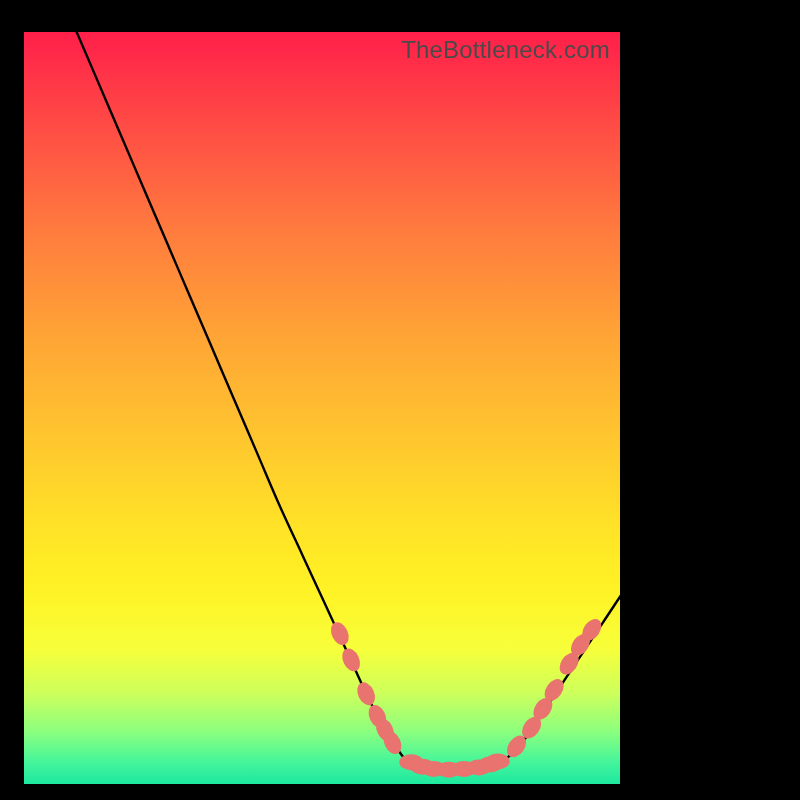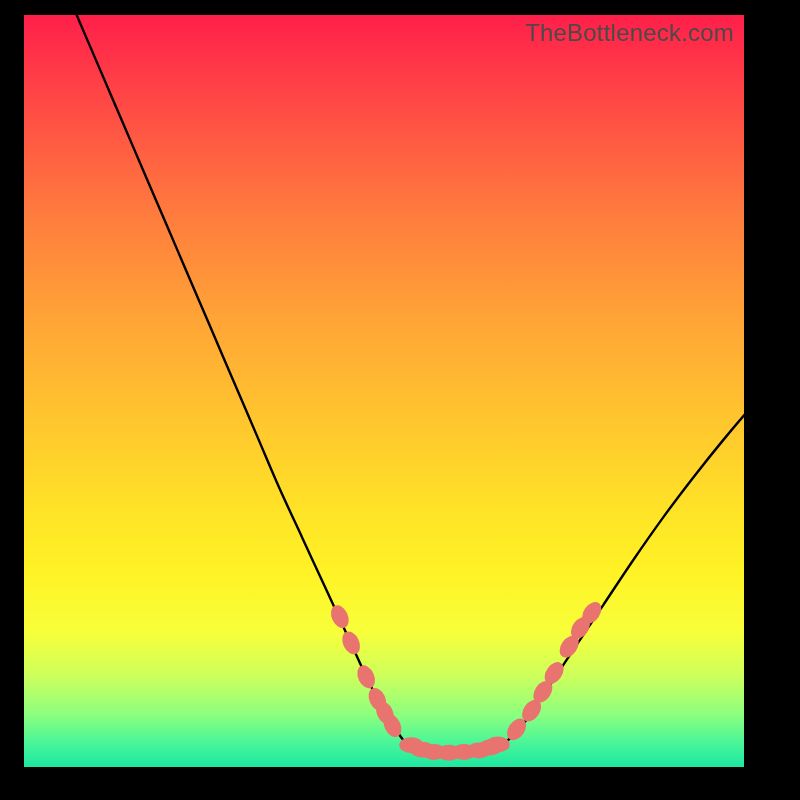--- a/index.html
+++ b/index.html
@@ -7,22 +7,22 @@
     padding: 0;
     width: 800px;
     height: 800px;
     background: #000;
     overflow: hidden;
     font-family: Arial, Helvetica, sans-serif;
   }
   .frame {
     position: absolute;
     left: 24px;
-    top: 15px;
-    width: 720px;
+    top: 32px;
+    width: 596px;
     height: 752px;
     overflow: hidden;
     text-align: center;
   }
   .gradient {
     position: absolute;
     left: 0;
     top: 0;
     width: 752px;
     height: 752px;

